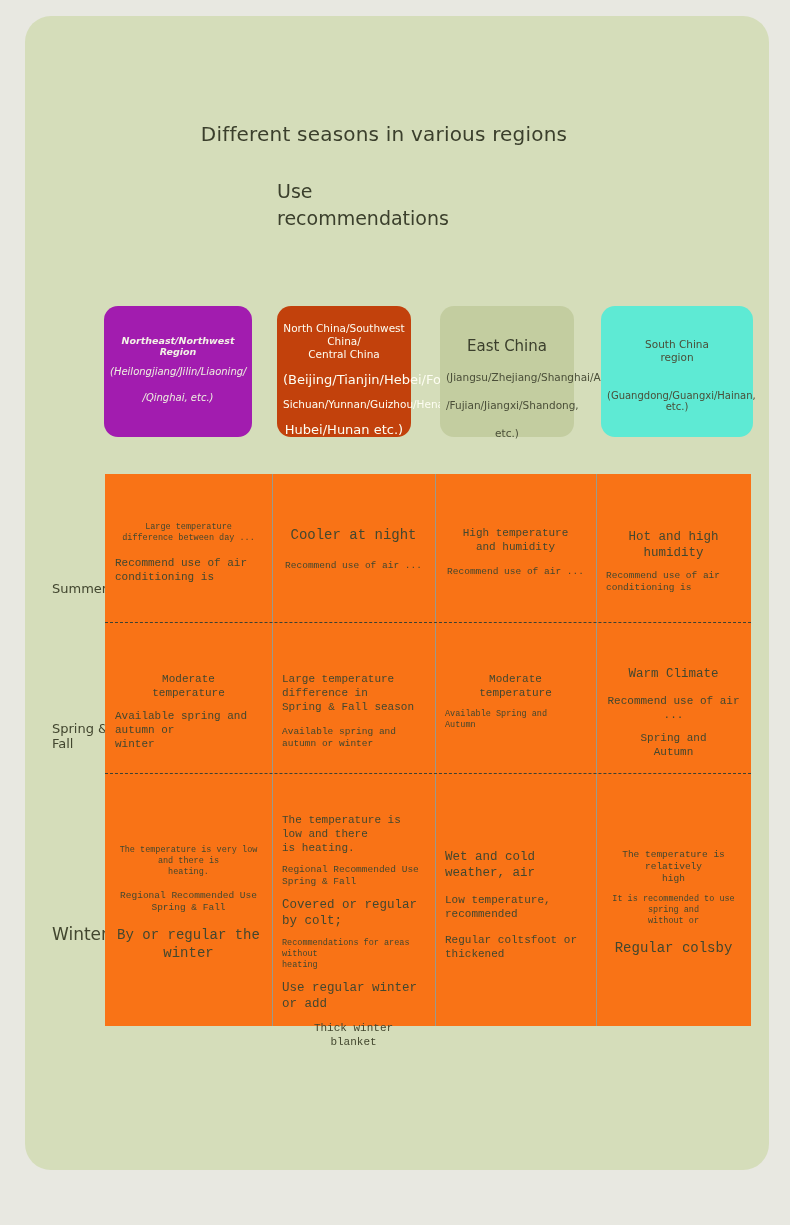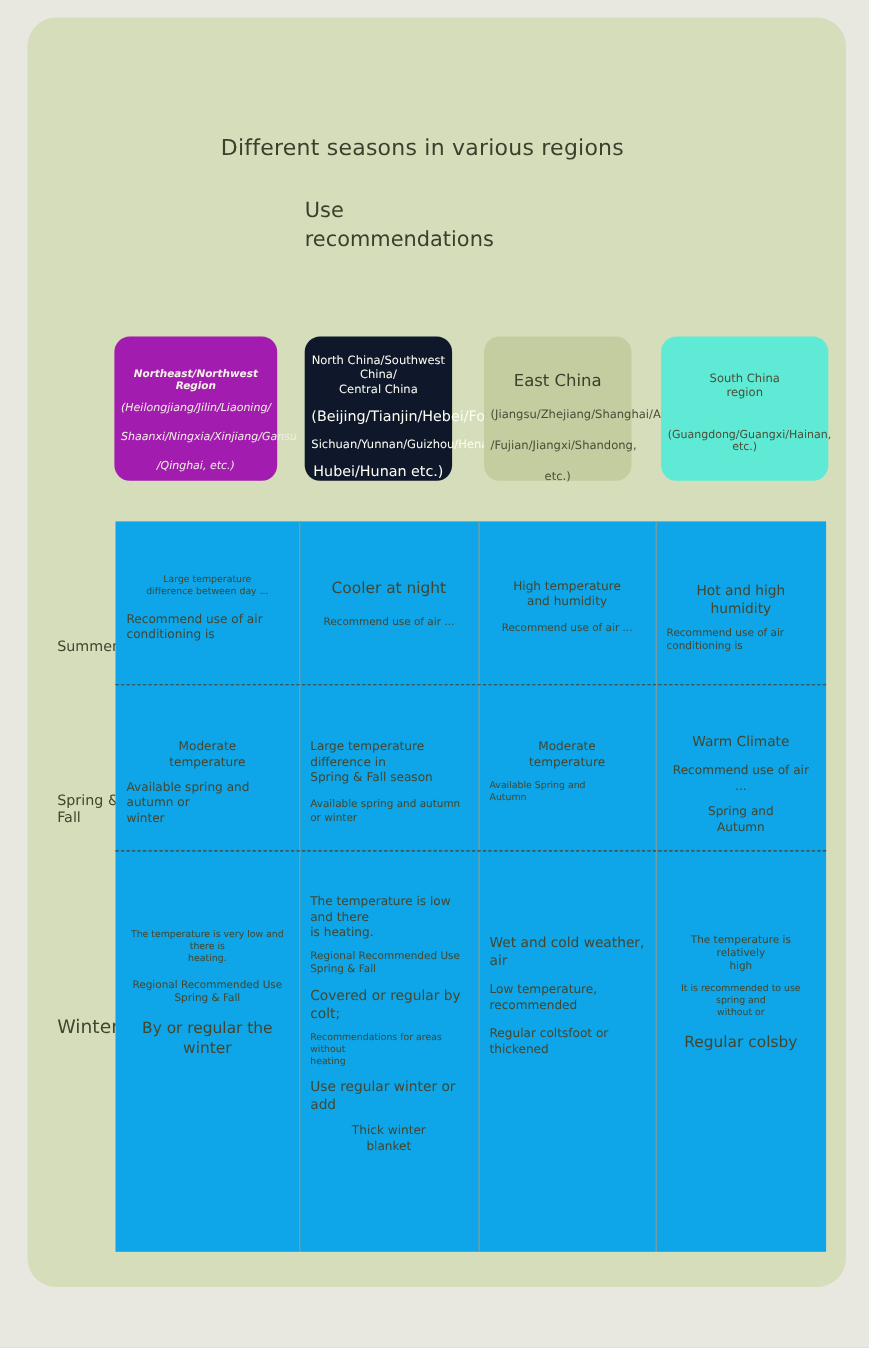--- a/index.html
+++ b/index.html
@@ -70,21 +70,21 @@
     font-style: italic;
   }
   #hcell-0 .h-title { font-size: 9.5px; color: #f2f2e6; margin-top: 13px; }
   #hcell-0 .h-sub {
     font-size: 10px; color: #eef0e0; line-height: 26px;
     margin-top: 2px; font-weight: 400;
   }
 
   #hcell-1 {
     left: 173px; width: 134px;
-    background: #0f172a;
+    background: #c2410c;
   }
   #hcell-1 .h-title { font-size: 10.5px; color: #fdfdf2; line-height: 13px; font-weight: 400;}
   #hcell-1 .h-sub   { font-size: 12px; color: #fdfdf2; line-height: 25px; margin-top: 6px; font-weight: 400;}
   #hcell-1 .s1 { font-size: 13px; }
   #hcell-1 .s2 { font-size: 10.5px; }
   #hcell-1 .s3 { font-size: 13px; }
 
   #hcell-2 {
     left: 336px; width: 134px;
     background: #c3cda0;
@@ -98,22 +98,23 @@
   }
   #hcell-3 .h-title { font-size: 10.5px; color: #4a4e38; line-height: 13px; margin-top: 16px; font-weight: 400; }
   #hcell-3 .h-sub   { font-size: 10px; color: #4a4e38; margin-top: 26px; }
 
   
   #table-body {
     position: absolute;
     left: 105px;
     top: 474px;
     width: 646px;
-    height: 664px;
-    background: #0ea5e9;
+    height: 552px;
+    background: #f97316;
+    font-family: Liberation Mono, monospace;
   }
   .vline {
     position: absolute;
     top: 0; bottom: 0;
     width: 1px;
     background: #9a9a8c;
   }
   .hdash {
     position: absolute;
     left: 0; right: 0;
@@ -162,21 +163,20 @@
   <div>Use</div>
   <div>recommendations</div>
 </div>
 
 <div id="header-row">
 
   <div class="hcell" id="hcell-0">
     <div class="h-title">Northeast/Northwest Region</div>
     <div class="h-sub">
       <div>(Heilongjiang/Jilin/Liaoning/</div>
-      <div>Shaanxi/Ningxia/Xinjiang/Gansu</div>
       <div>/Qinghai, etc.)</div>
     </div>
   </div>
 
   <div class="hcell" id="hcell-1">
     <div class="h-title">
       <div>North China/Southwest China/</div>
       <div>Central China</div>
     </div>
     <div class="h-sub">

